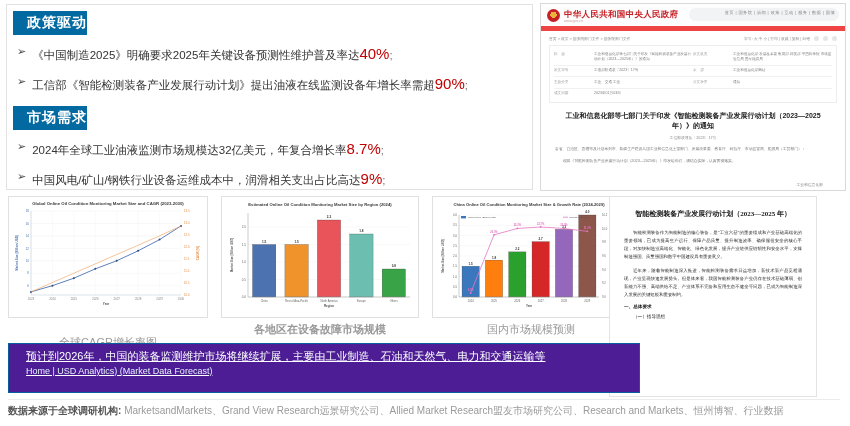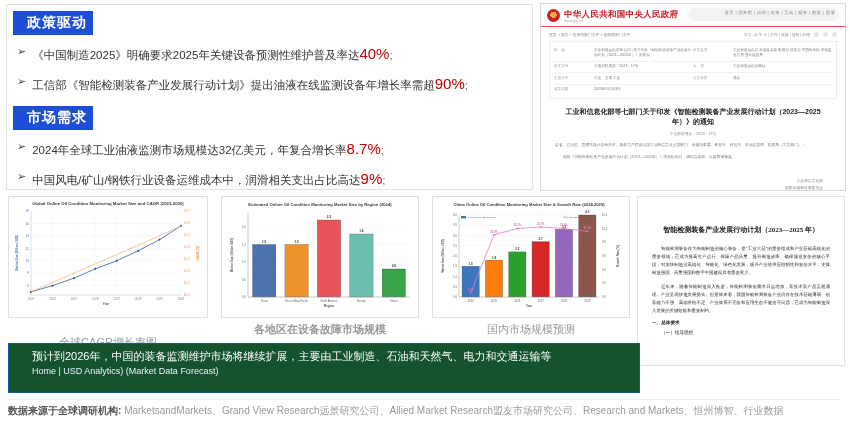--- a/index.html
+++ b/index.html
@@ -10,42 +10,42 @@
     position:relative;
   }
   .page{position:relative;width:850px;height:426px;}
 
   
   .left-card{
     position:absolute;left:6px;top:4px;width:527px;height:186px;
     background:#fff;border:1px solid #e2e2e2;box-sizing:border-box;
   }
   .badge{
-    display:inline-block;background:#1d4ed8;color:#fff;
+    display:inline-block;background:#0369a1;color:#fff;
     font-weight:bold;font-size:14px;letter-spacing:1px;
-    padding:4px 6px 5px 14px;line-height:1.1;
+    padding:4px 0 5px 14px;line-height:1.1;
   }
   .badge-wrap{margin:6px 0 0 6px;}
   .bullet-row{
     display:flex;align-items:flex-start;
     margin:9px 0 0 10px;font-size:11.5px;color:#333;line-height:1.35;
   }
   .arrow{color:#444;font-size:11px;margin-right:6px;line-height:1.3;}
   .btext{white-space:nowrap;}
   .hl{color:#c00000;font-weight:normal;font-size:15px;}
   .semi{color:#777;}
 
   
   .gov-shot{
     position:absolute;left:540px;top:3px;width:306px;height:188px;
     background:#fff;border:1px solid #d9d9d9;box-sizing:border-box;
     overflow:hidden;
   }
   .gov-head{
-    height:22px;background:#fdfdfd;border-bottom:1px solid #ef4444;
+    height:22px;background:#fdfdfd;border-bottom:5px solid #ef4444;
     display:flex;align-items:center;padding:0 6px;position:relative;
   }
   .gov-emblem{
     width:13px;height:13px;border-radius:50%;
     background:radial-gradient(circle at 50% 45%, #e8b23c 0 32%, #c62026 34% 100%);
     margin-right:4px;flex:none;
   }
   .gov-title{color:#c62026;font-weight:bold;font-size:8.5px;letter-spacing:.3px;}
   .gov-sub{color:#c9a0a0;font-size:3.6px;position:absolute;left:23px;top:15px;}
   .gov-searchbar{
@@ -75,30 +75,30 @@
 
   
   .chart-card{position:absolute;background:#fff;border:1px solid #e0e0e0;box-sizing:border-box;}
   .chart-cap{
     position:absolute;text-align:center;font-size:11px;color:#999;width:100%;
   }
 
   
   .bluebox{
     position:absolute;left:8px;top:343px;width:632px;height:50px;
-    background:#14532d;border:1px solid #0a5d9c;box-sizing:border-box;
-    color:#fff;font-size:11px;line-height:1.45;padding:5px 23px;
+    background:#4c1d95;border:1px solid #0a5d9c;box-sizing:border-box;
+    color:#fff;font-size:11px;line-height:1.45;padding:5px 17px;text-decoration:underline;
   }
   .bluebox .small{font-size:9px;color:#e7f1fa;}
 
   
   .doc-shot{
-    position:absolute;left:637px;top:196px;width:208px;height:170px;
+    position:absolute;left:609px;top:196px;width:208px;height:201px;
     background:#fff;border:1px solid #e3e3e3;box-sizing:border-box;
-    padding:24px 14px;overflow:hidden;
+    padding:8px 14px;overflow:hidden;
   }
   .doc-title{
     text-align:center;font-size:7px;font-weight:bold;color:#1a1a1a;
     font-family:"Liberation Serif","DejaVu Serif",serif;margin:4px 0 10px 0;
   }
   .doc-p{
     font-size:4.4px;color:#2b2b2b;line-height:1.85;text-indent:9px;
     font-family:"Liberation Serif","DejaVu Serif",serif;text-align:justify;
     margin:0 0 5px 0;
   }

